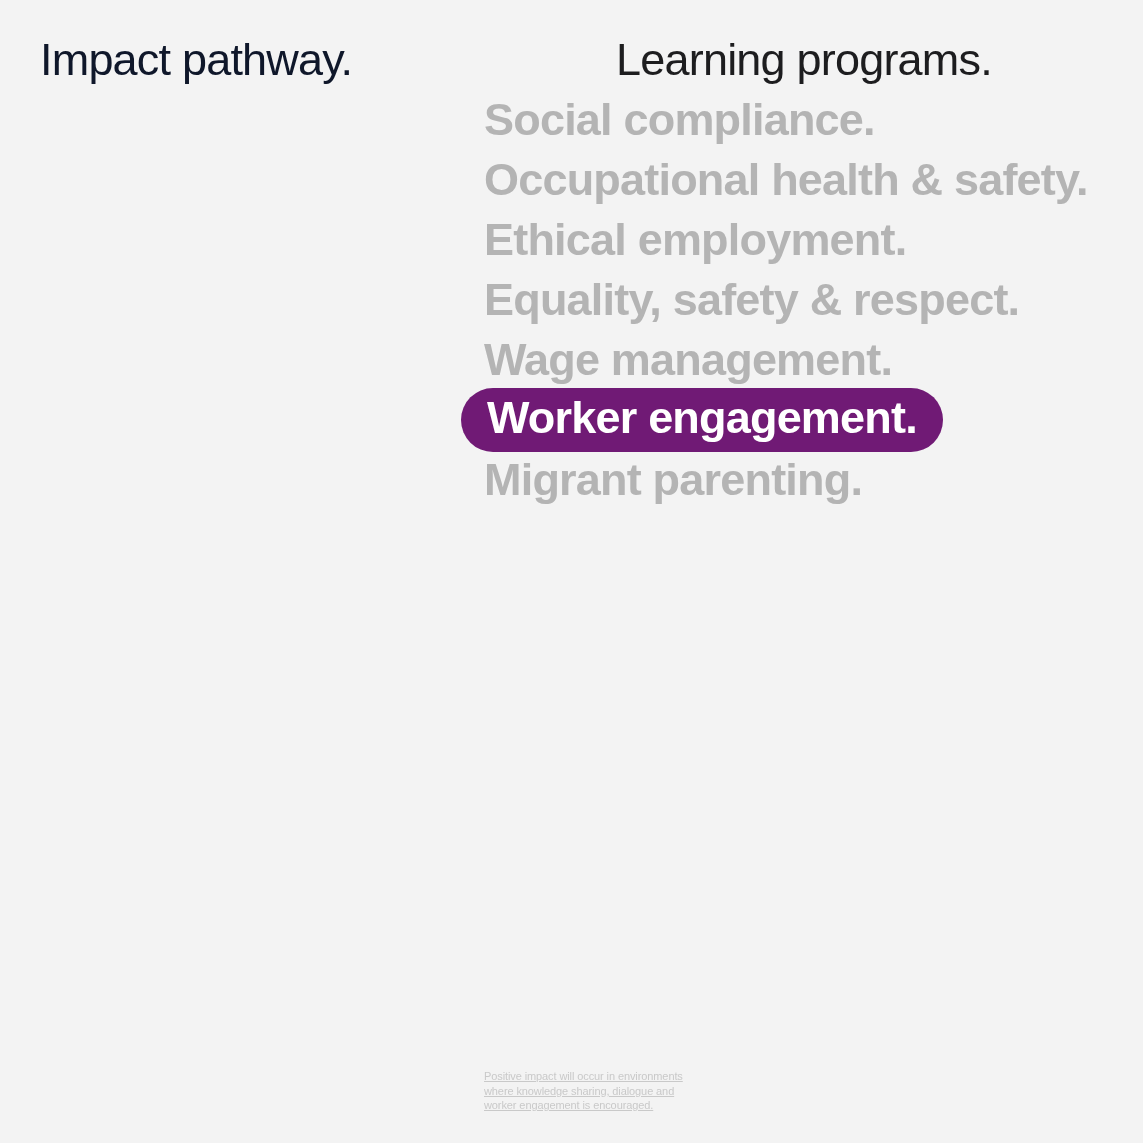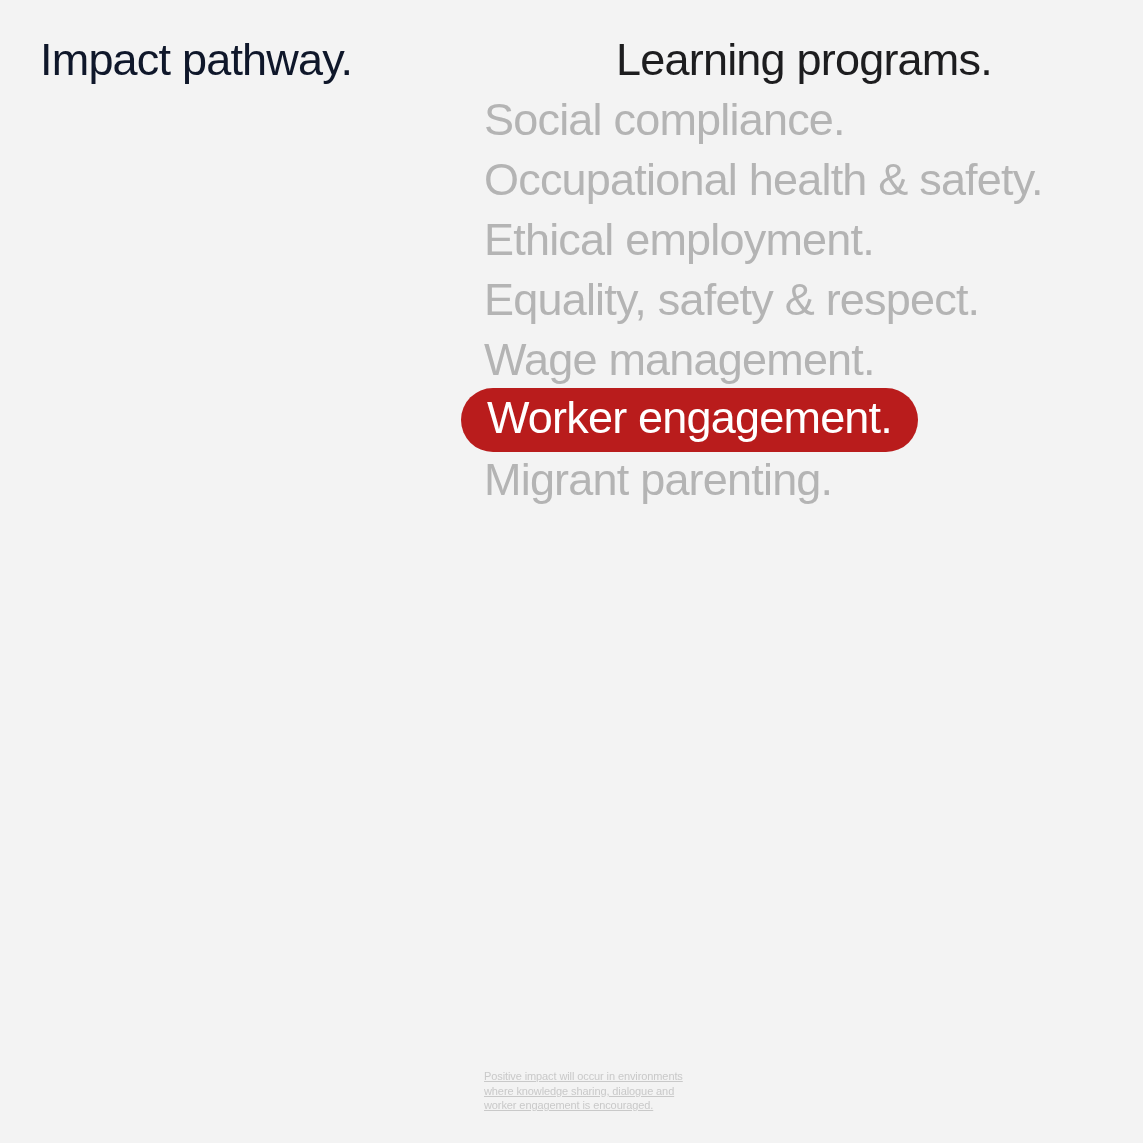--- a/index.html
+++ b/index.html
@@ -58,38 +58,38 @@
   }
 
   .program-list {
     list-style: none;
     margin: 0;
     padding: 0;
   }
   .program-item {
     font-size: 45px;
     line-height: 60px;
-    font-weight: 400;
+    font-weight: 700;
     letter-spacing: -0.8px;
     color: #b4b4b4;
     white-space: nowrap;
     height: 60px;
     display: flex;
     align-items: center;
   }
   .program-item .label {
     display: inline-block;
   }
 
   
   .program-item.selected {
     margin-left: -23px;
   }
   .program-item.selected .label {
-    background: #b91c1c;
+    background: #701a75;
     color: #ffffff;
     border-radius: 34px;
     padding: 4px 26px 8px 26px;
     line-height: 52px;
     height: 52px;
     display: inline-block;
   }
 
   
   .footer-note {

